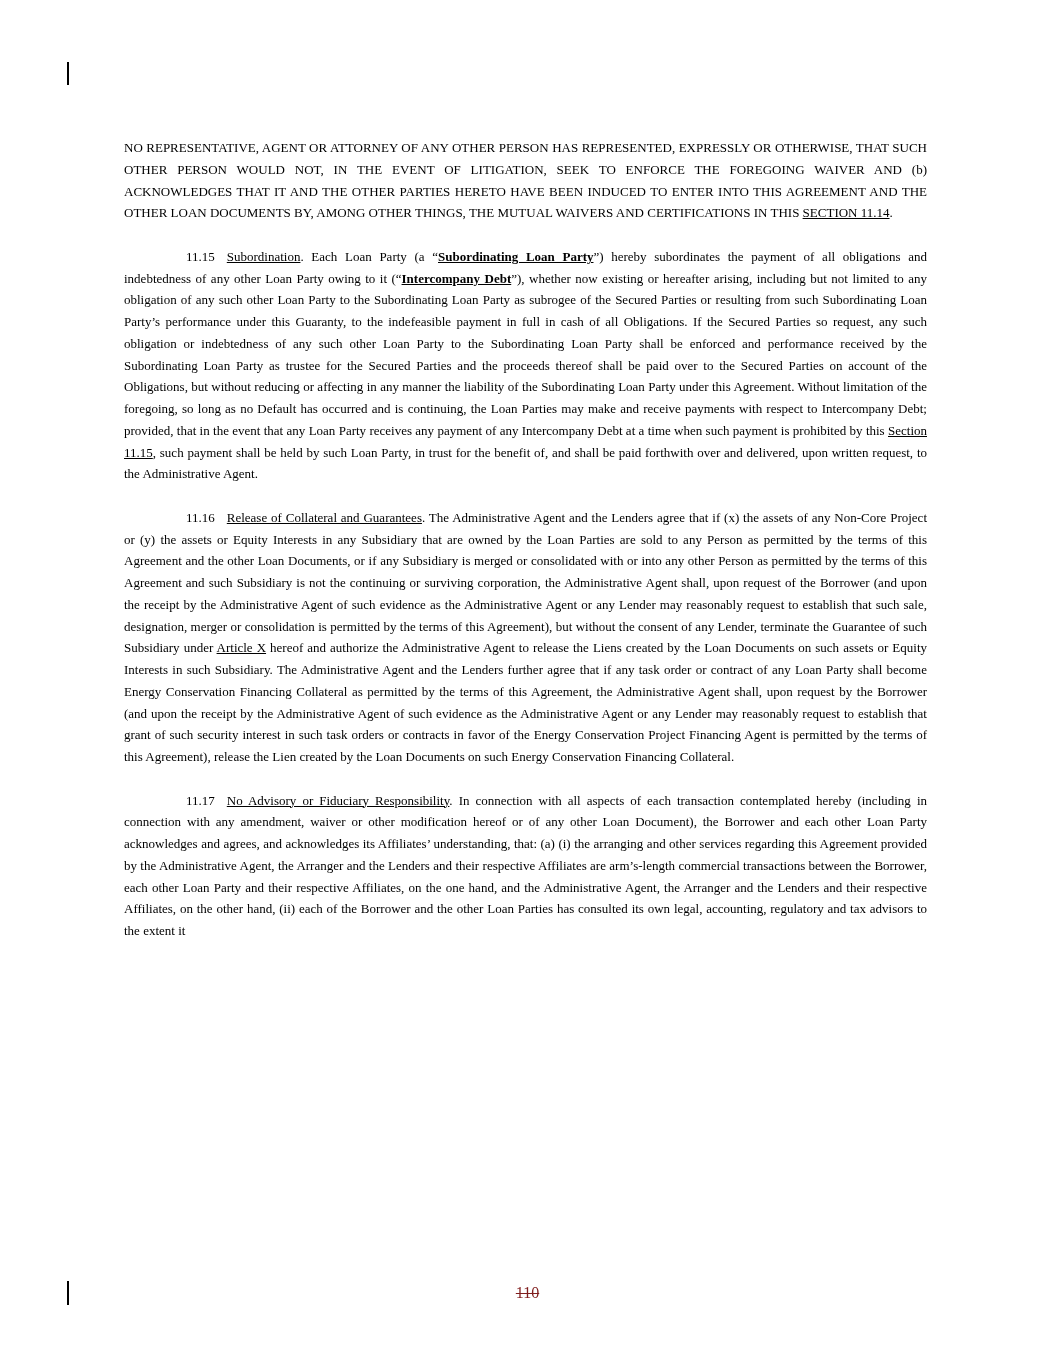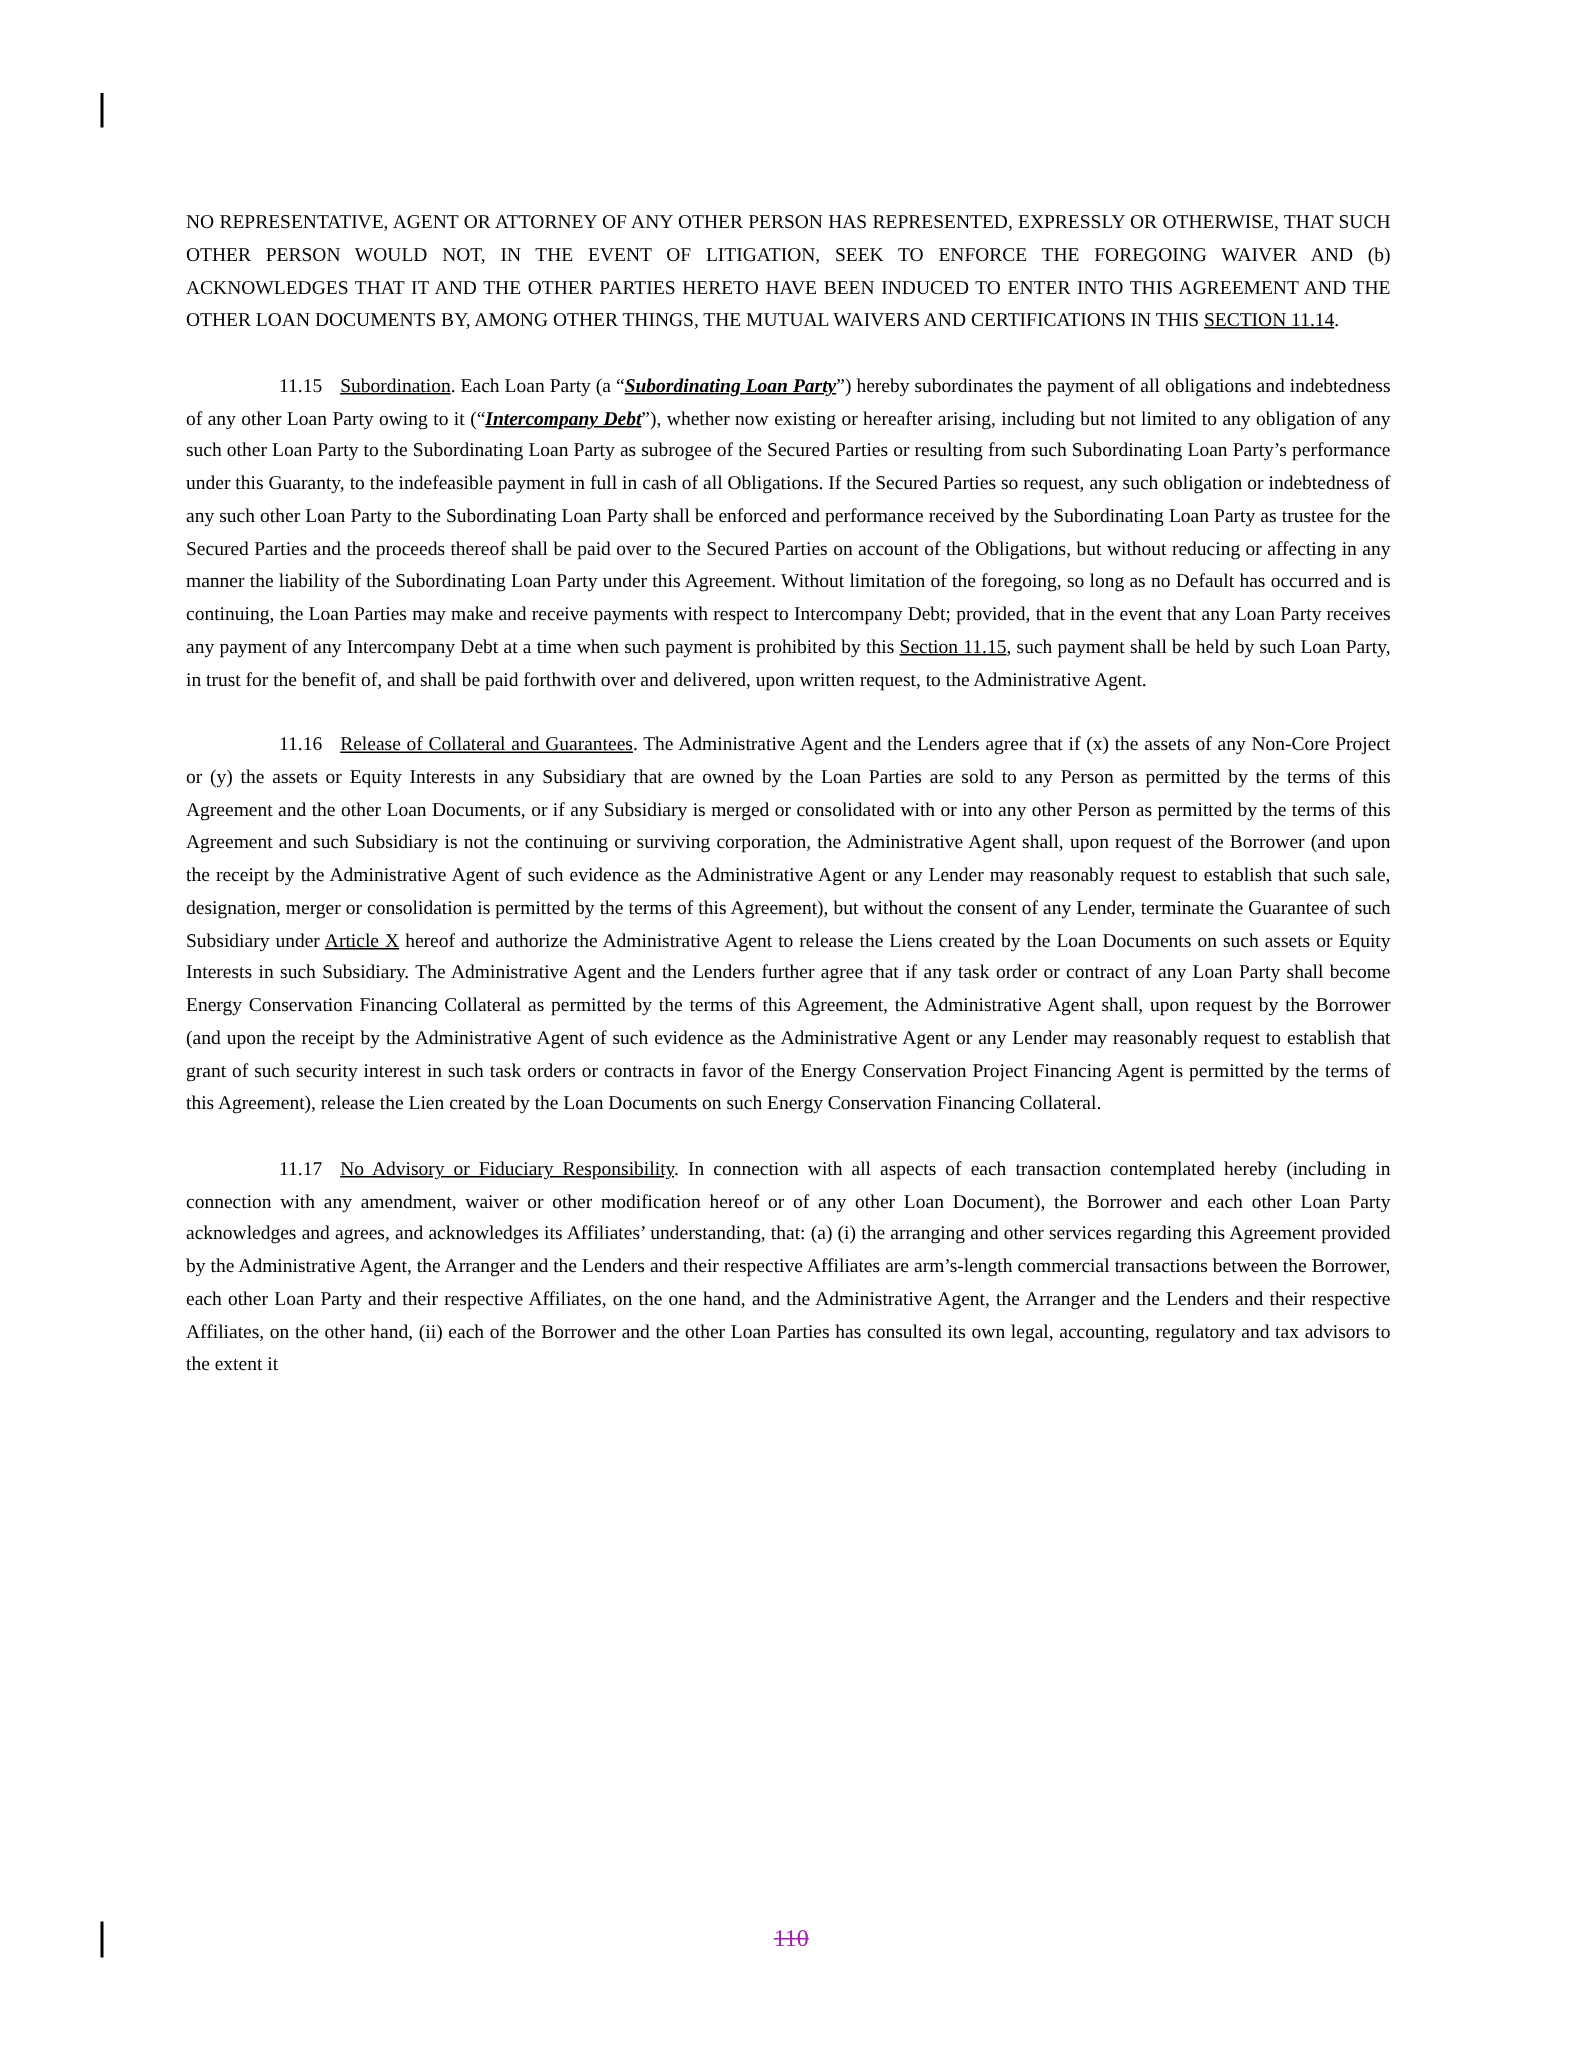--- a/index.html
+++ b/index.html
@@ -51,36 +51,35 @@
     .sec-gap {
       display: inline-block;
       width: 12px;
     }
     .heading {
       font-weight: normal;
       text-decoration: underline;
     }
     .defterm {
       font-weight: bold;
-      font-style: italic;
       text-decoration: underline;
     }
     .xref {
       text-decoration: underline;
     }
     .ital {
     }
     .page-number {
       position: absolute;
       left: 0;
       width: 1055px;
       top: 1284px;
       text-align: center;
       font-size: 16px;
-      color: #a21caf;
+      color: #7f1d1d;
       text-decoration: line-through;
     }
   </style>
 </head>
 <body>
 
 <div class="change-bar top"></div>
 
 <div class="page">
 

